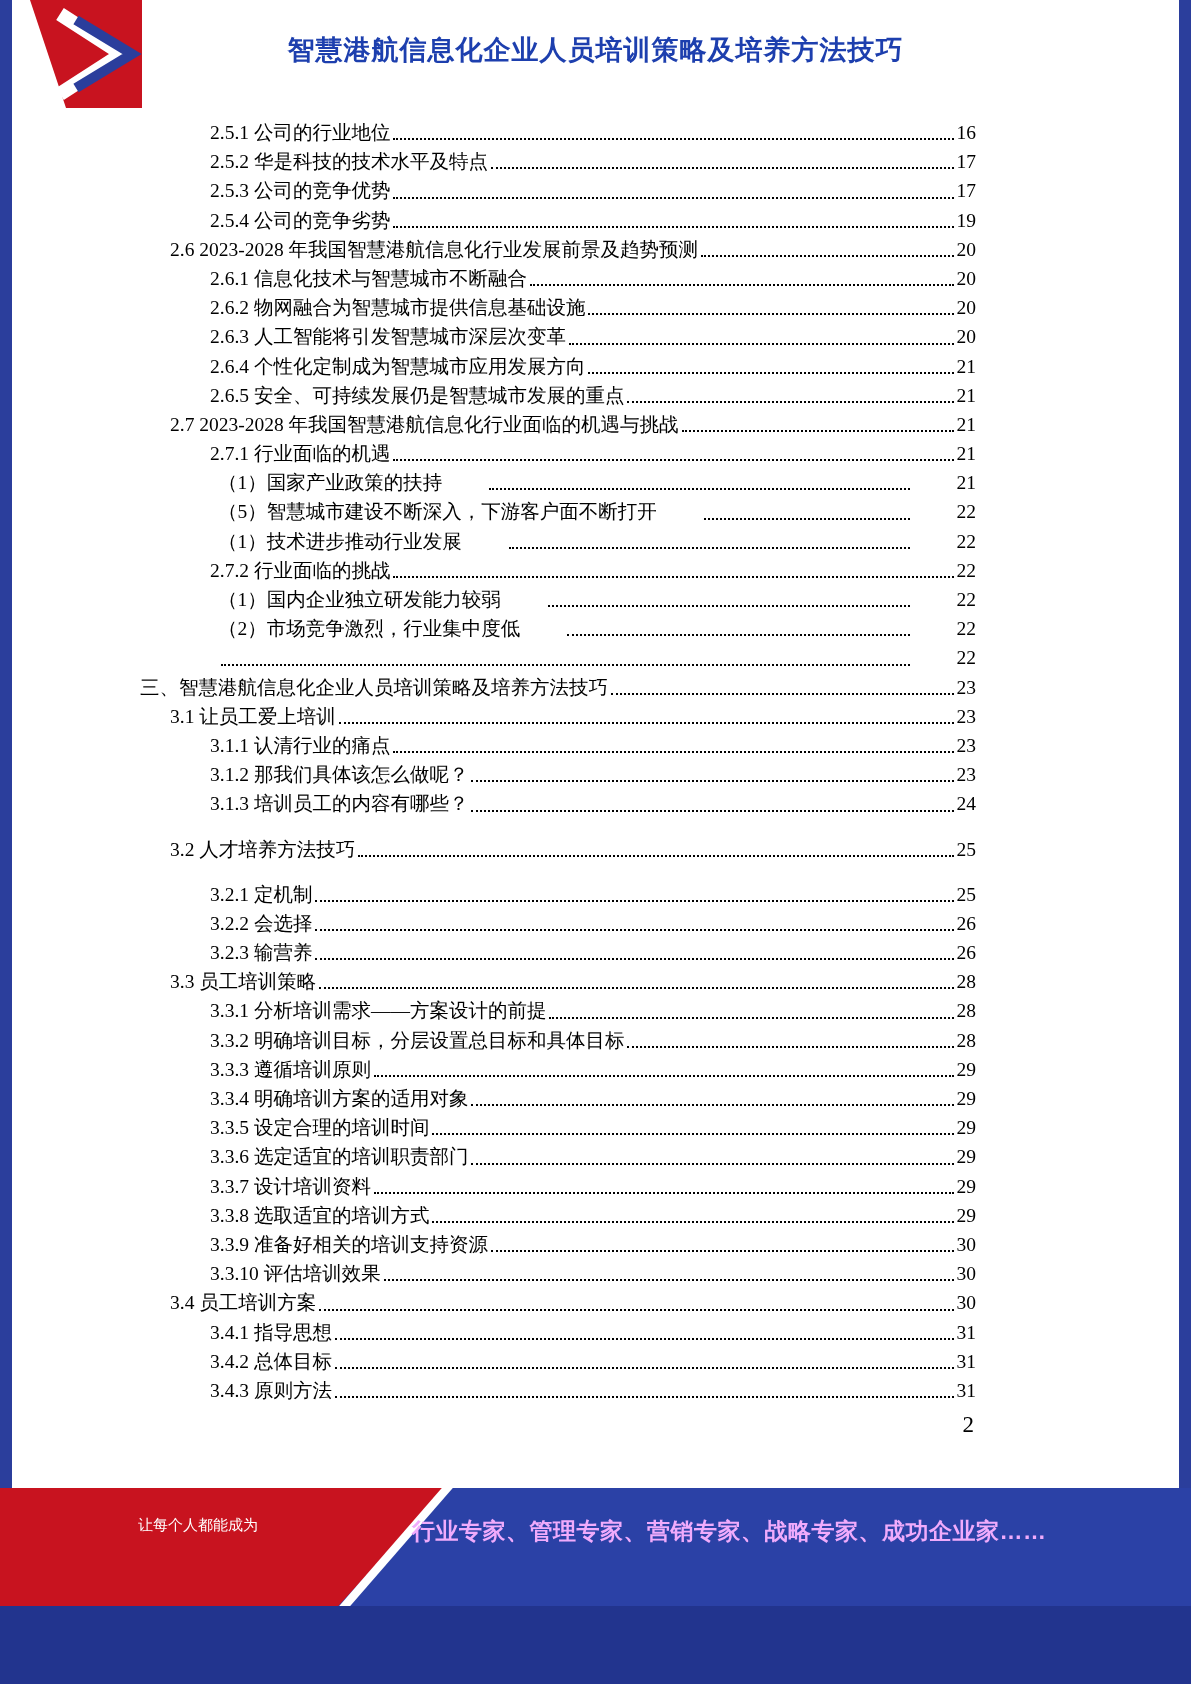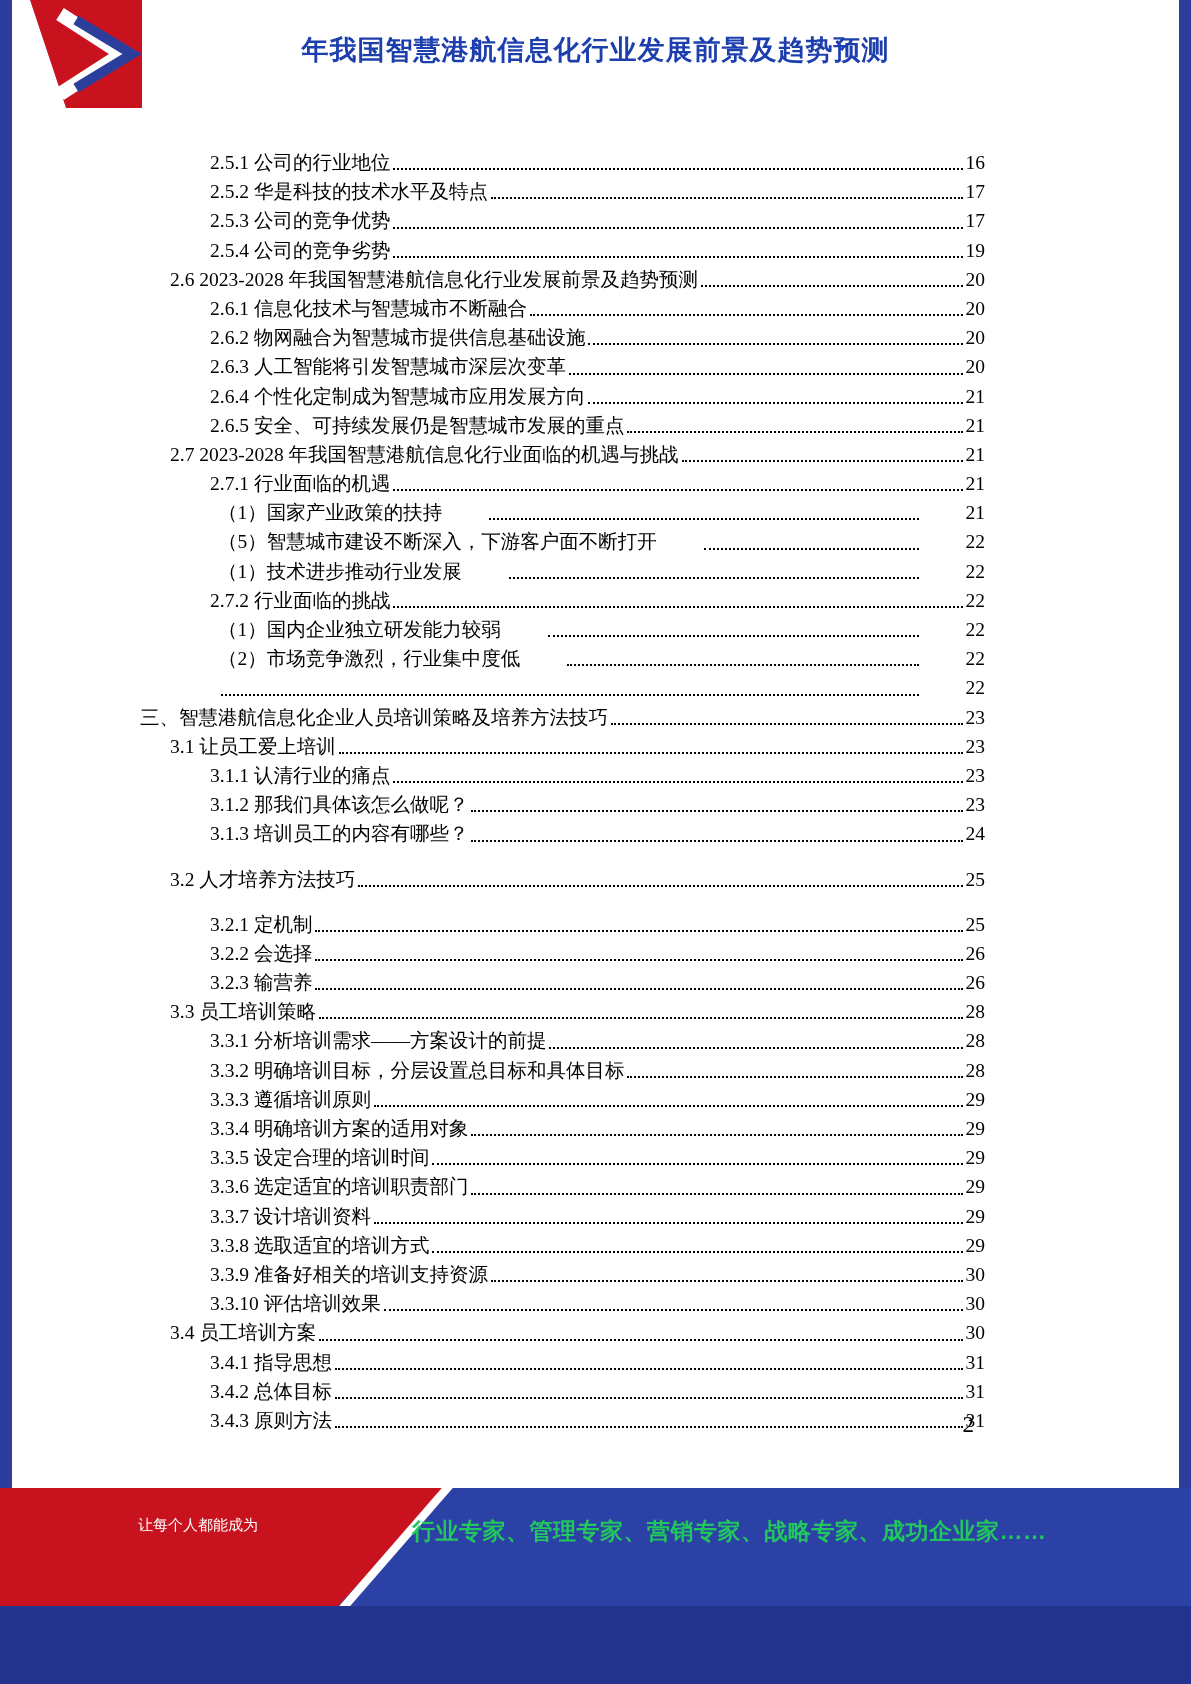--- a/index.html
+++ b/index.html
@@ -12,21 +12,21 @@
   
   .header { position:relative; height:112px; }
   .logo { position:absolute; left:18px; top:0; width:114px; height:108px; }
   .title {
     padding-top:32px; text-align:center;
     font-family:"Liberation Sans","DejaVu Sans",sans-serif;
     font-size:27px; font-weight:bold; color:#1d3fae; letter-spacing:1px;
   }
 
   
-  .toc { position:absolute; left:128px; right:194px; top:118px; font-size:19.5px; color:#000;margin-top:30px; }
+  .toc { position:absolute; left:128px; right:203px; top:118px; font-size:19.5px; color:#000; }
   .toc-row { display:flex; line-height:29.2px; height:29.2px; }
   .toc-row.gap { margin-top:16px; }
   .lv-chapter { padding-left:0; font-weight:normal; }
   .lv-sub1 { padding-left:30px; }
   .lv-sub2 { padding-left:70px; }
   .lv-paren { padding-left:78px;gap:44px; }
   .toc-label { white-space:nowrap; }
   .toc-leader { flex:1 1 auto; min-width:16px; border-bottom:2px dotted #000; margin:0 3px 7px 3px; }
   .toc-page { white-space:nowrap; }
 
@@ -34,39 +34,39 @@
 
   
   .footer { position:absolute; left:0; right:0; bottom:0; height:196px; }
   .band { position:relative; height:118px; background:#2b41a6; overflow:hidden; }
   .band-red { position:absolute; inset:0; background:#c8131f;
               clip-path:polygon(0 0, 37.5% 0, 28.4% 100%, 0 100%); }
   .band-slash { position:absolute; left:447px; top:-6px; height:132px; width:11px; background:#fff;
                 transform:skewX(-41deg); transform-origin:top left; }
   .left-text { position:absolute; left:138px; top:28px; color:#fff; font-size:15px;
                font-family:"Liberation Sans","DejaVu Sans",sans-serif; }
-  .right-text { position:absolute; left:412px; top:28px; color:#22c55e; font-size:23px; font-weight:bold;
+  .right-text { position:absolute; left:412px; top:28px; color:#f0abfc; font-size:23px; font-weight:bold;
                 letter-spacing:.5px; font-family:"Liberation Sans","DejaVu Sans",sans-serif; }
   .strip { height:78px; background:#22348e; }
 </style>
 </head>
 <body>
 
 <div class="page">
   <div class="paper">
 
     <header class="header">
       <div class="logo">
         <svg width="114" height="108" viewBox="0 0 114 108">
           <polygon points="0,0 112,0 112,108 36,108" fill="#c8131f"></polygon>
           <path d="M30,14 L92,54 L30,94" fill="none" stroke="#ffffff" stroke-width="14"></path>
           <path d="M46,20 L102,54 L46,88" fill="none" stroke="#2b3e9c" stroke-width="10"></path>
         </svg>
       </div>
-      <h1 class="title">年我国智慧港航信息化行业发展前景及趋势预测</h1>
+      <h1 class="title">智慧港航信息化企业人员培训策略及培养方法技巧</h1>
     </header>
 
     <main class="toc">
         <div class="toc-row lv-sub2">
           <span class="toc-label">2.5.1 公司的行业地位</span>
           <span class="toc-leader"></span>
           <span class="toc-page">16</span>
         </div>
         <div class="toc-row lv-sub2">
           <span class="toc-label">2.5.2 华是科技的技术水平及特点</span>

